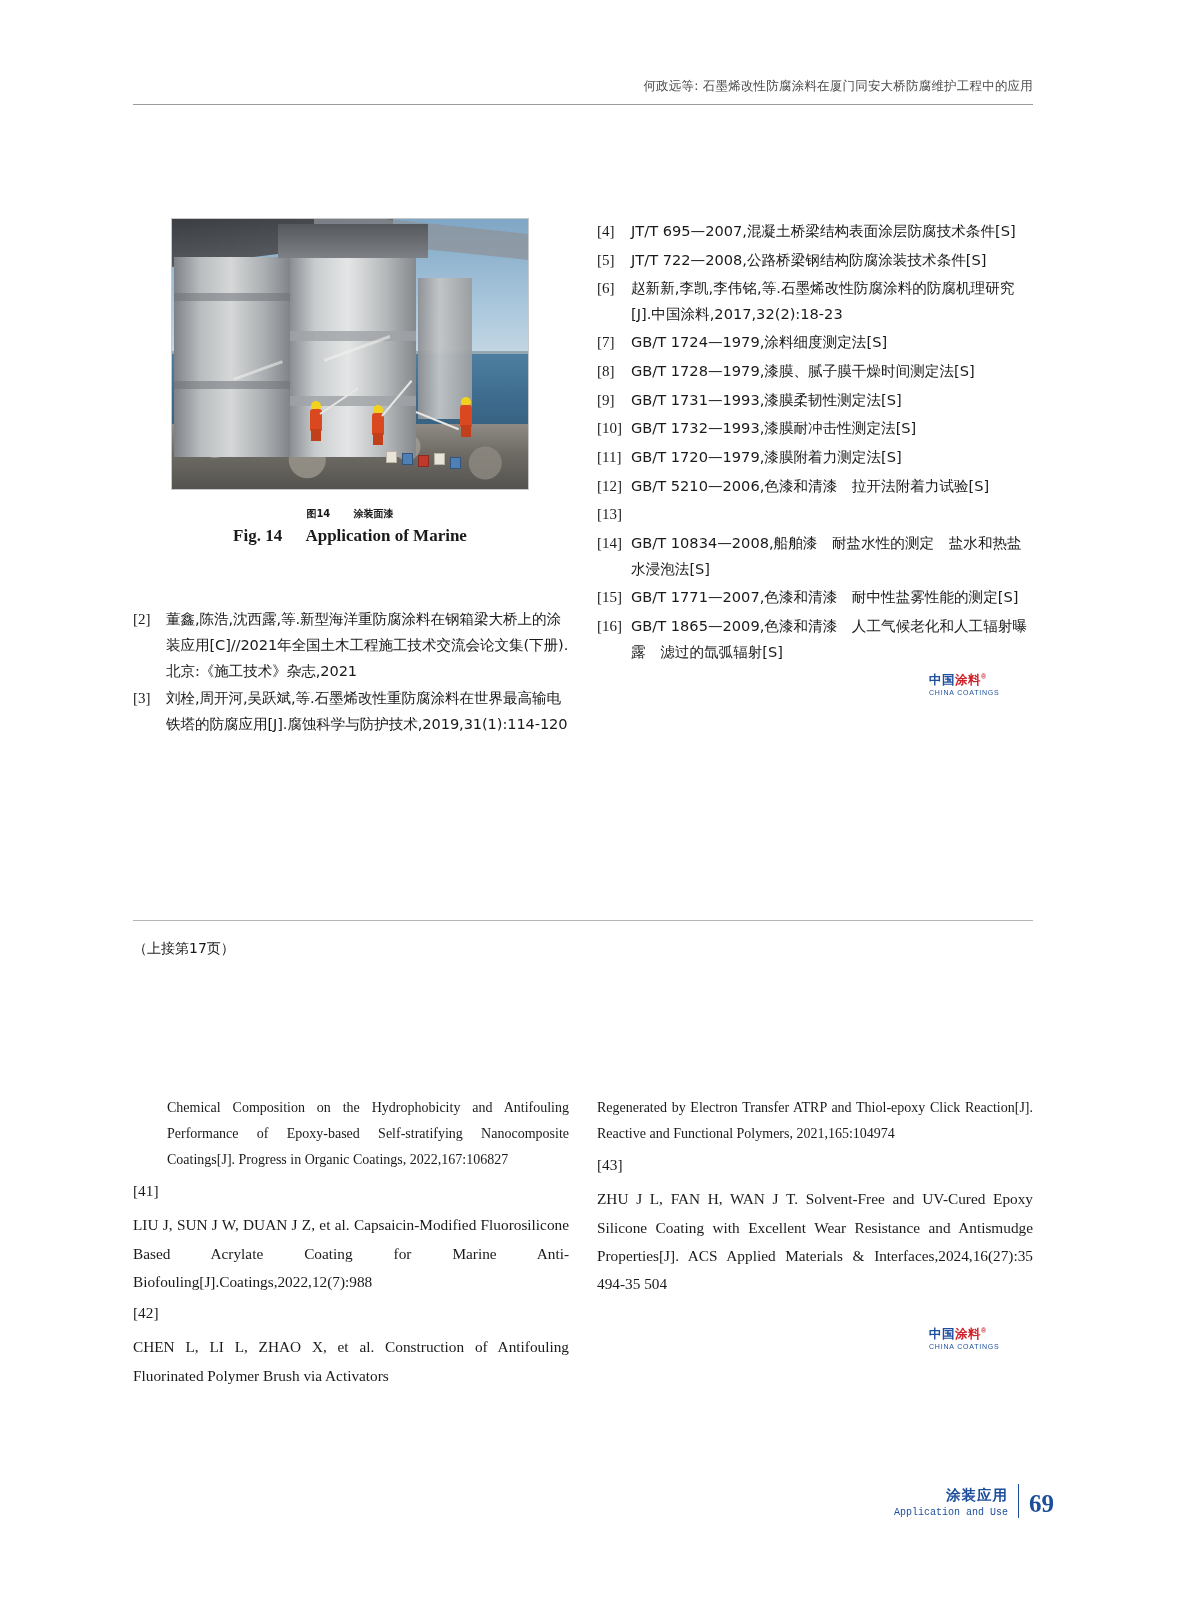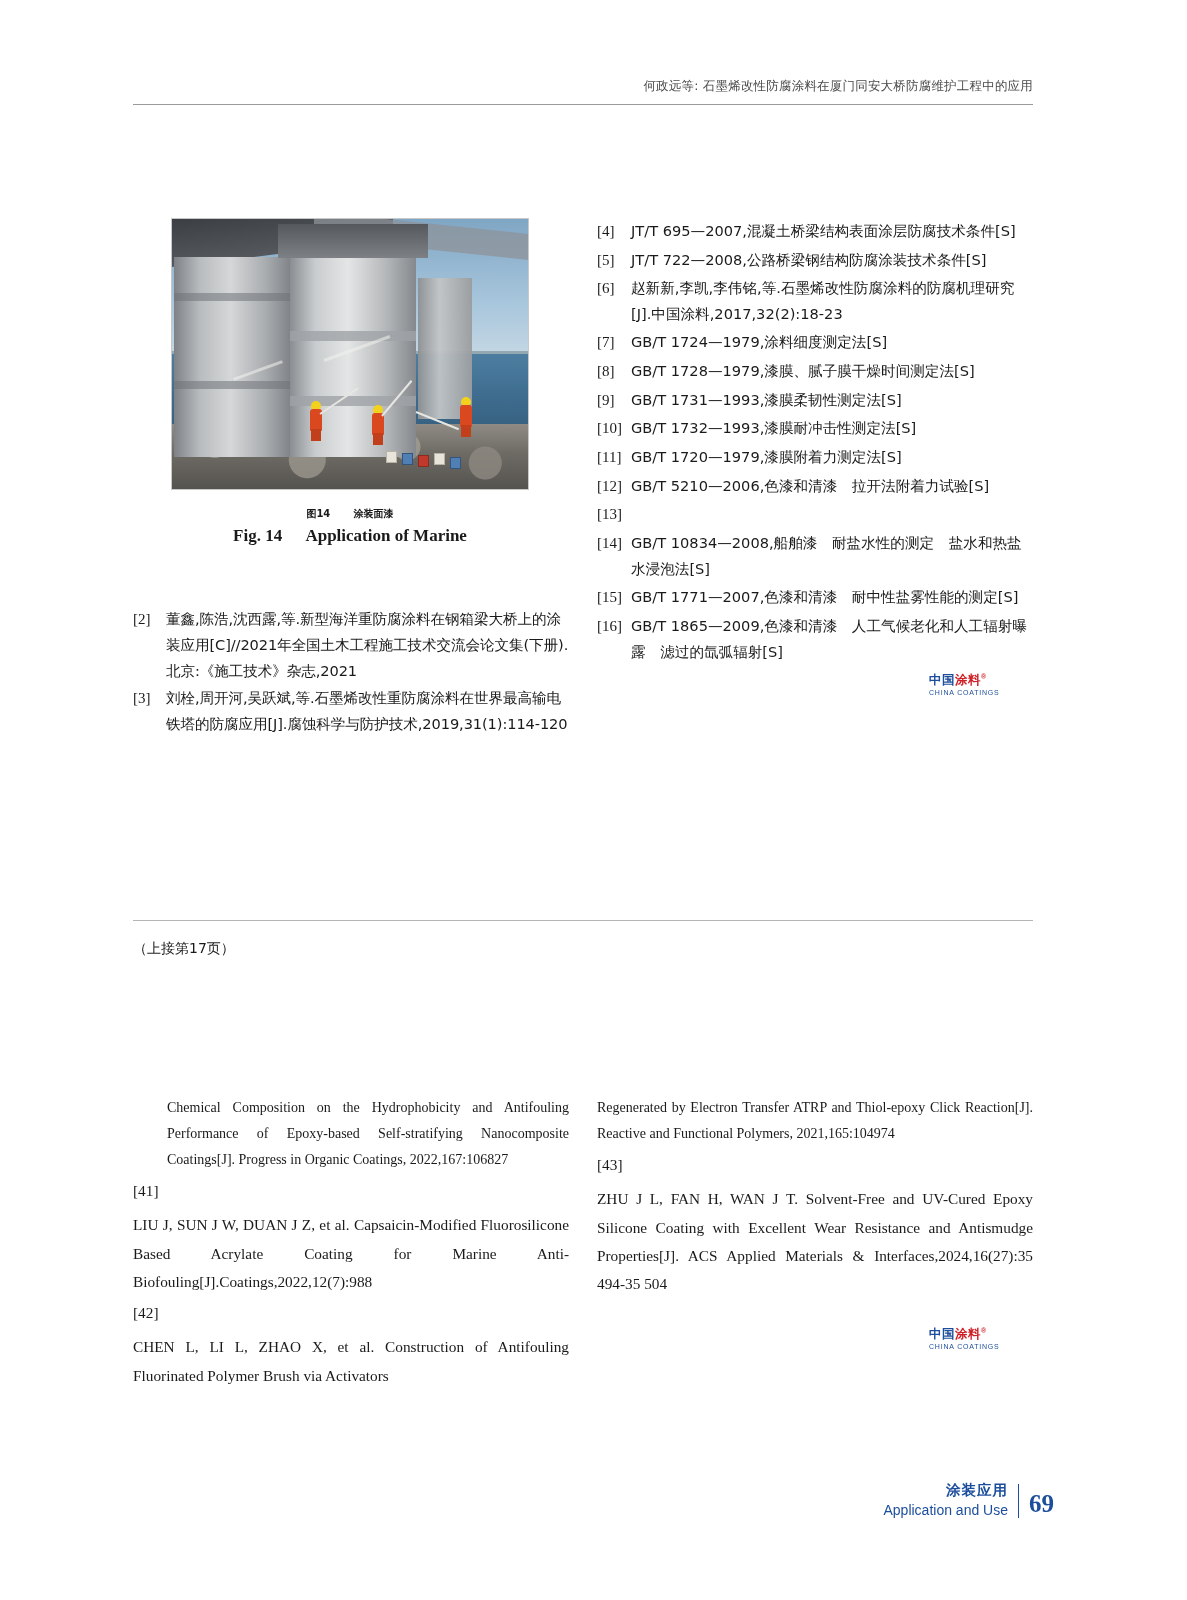--- a/index.html
+++ b/index.html
@@ -157,21 +157,21 @@
   .en-cont { font-size:14px; line-height:1.86; text-align:justify;
              text-align-last:left; padding-left:34px; font-family:"Liberation Serif", serif; }
 
   
   .footer {
     position:absolute; right:133px; bottom:82px;
     display:flex; align-items:flex-end; gap:10px;
   }
   .footer .ftxt { text-align:right; font-family:"DejaVu Sans", sans-serif; }
   .footer .ftxt .cn { font-size:14.5px; font-weight:bold; color:#1c4e9c; letter-spacing:1px; }
-  .footer .ftxt .en { font-size:14px; color:#1c4e9c; font-family:Liberation Sans, sans-serif; margin-top:2px; }
+  .footer .ftxt .en { font-size:10px; color:#1c4e9c; font-family:Liberation Mono, monospace; margin-top:2px; }
   .footer .bar { width:1px; height:34px; background:#1c4e9c; }
   .footer .pno { font-size:25px; font-weight:bold; color:#1c4e9c; font-family:"Liberation Serif", serif; }
 </style>
 </head>
 <body>
 
 <div class="page">
 
   <div class="runhead">何政远等: 石墨烯改性防腐涂料在厦门同安大桥防腐维护工程中的应用</div>
   <div class="runhead-rule"></div>

